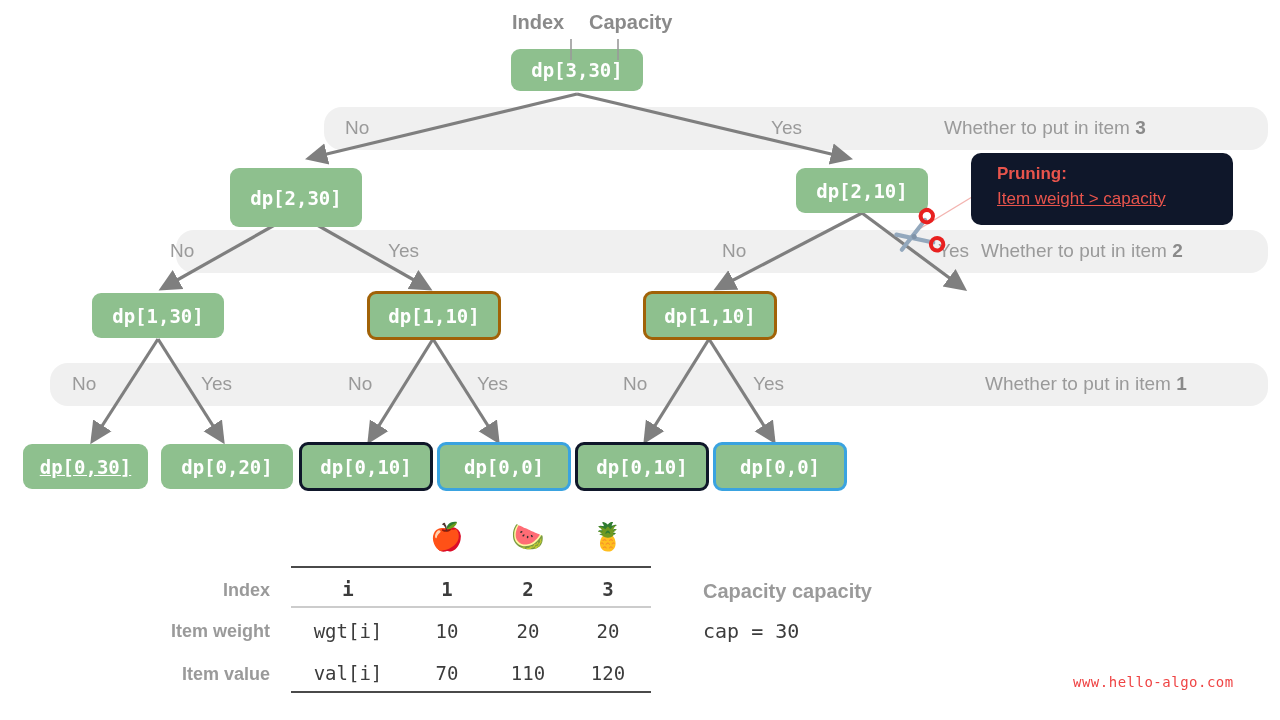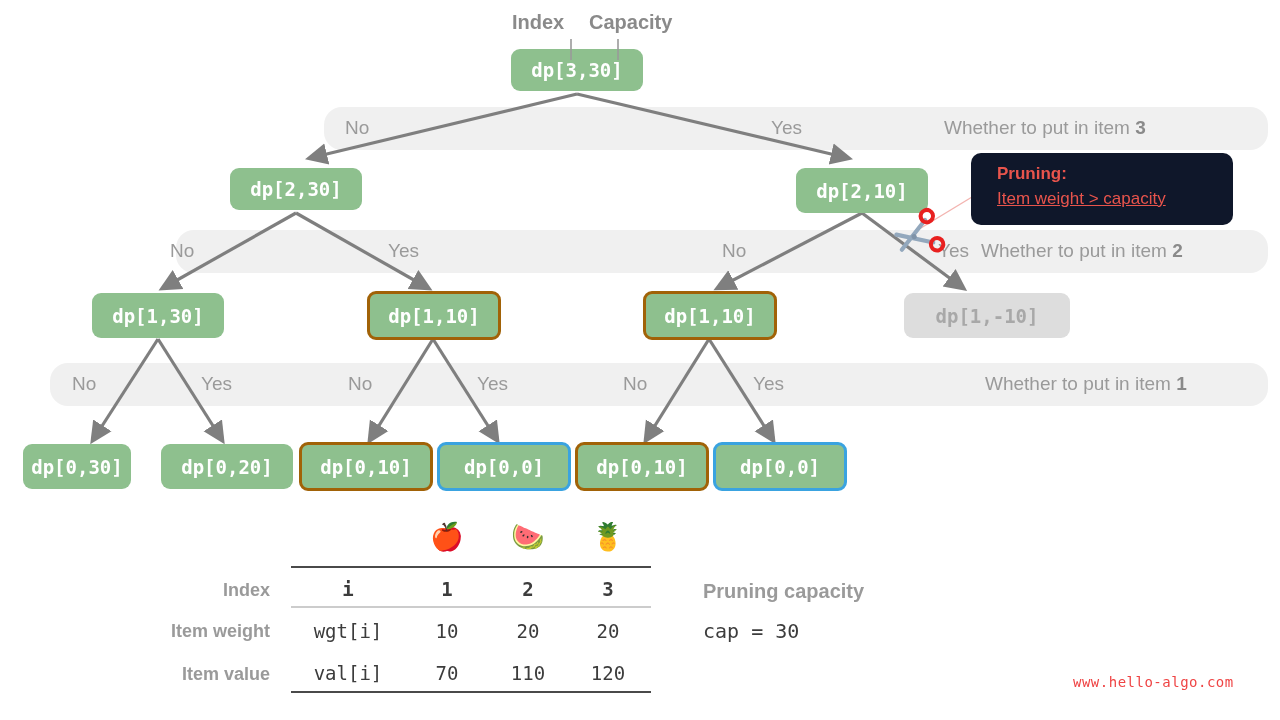--- a/index.html
+++ b/index.html
@@ -41,21 +41,21 @@
     color:#ffffff;
     border-radius:9px;
     font-family:"DejaVu Sans Mono","Liberation Mono",monospace;
     font-size:19px;
     font-weight:bold;
     display:flex;align-items:center;justify-content:center;
     letter-spacing:0px;
     white-space:nowrap;
   }
   .node.b-orange{border:3px solid #a16207;}
-  .node.b-violet{border:3px solid #a16207;}
+  .node.b-violet{border:3px solid #0f172a;}
   .node.b-blue{border:3px solid #3aa3e0;}
   .node.grey{background:#dddddd;color:#a8a8a8;border:none;font-weight:bold;}
 
   
   .hdr-label{
     position:absolute;
     color:#8a8a8a;
     font-size:20px;
     font-weight:bold;
     white-space:nowrap;
@@ -178,29 +178,28 @@
 
       <path d="M 709,339 L 646,440"></path>
       <path d="M 709,339 L 773,440"></path>
     </g>
 
     <line x1="916" y1="231" x2="972" y2="197" stroke="#f3b4b0" stroke-width="1.4"></line>
   </svg>
 
   <div class="node" style="left:511px;top:49px;width:132px;height:42px;">dp[3,30]</div>
 
-  <div class="node" style="left:230px;top:168px;width:132px;height:42px;">dp[2,30]</div>
+  <div class="node" style="left:230px;top:168px;width:132px;height:59px;">dp[2,30]</div>
   <div class="node" style="left:796px;top:168px;width:132px;height:45px;">dp[2,10]</div>
 
   <div class="node" style="left:92px;top:293px;width:132px;height:45px;">dp[1,30]</div>
   <div class="node b-orange" style="left:367px;top:291px;width:134px;height:49px;">dp[1,10]</div>
   <div class="node b-orange" style="left:643px;top:291px;width:134px;height:49px;">dp[1,10]</div>
-  <div class="node grey" style="left:904px;top:293px;width:166px;height:45px;">dp[1,-10]</div>
-
-  <div class="node" style="left:23px;top:444px;width:108px;height:45px;">dp[0,30]</div>
+
+  <div class="node" style="left:23px;top:444px;width:125px;height:45px;text-decoration:underline;">dp[0,30]</div>
   <div class="node" style="left:161px;top:444px;width:132px;height:45px;">dp[0,20]</div>
   <div class="node b-violet" style="left:299px;top:442px;width:134px;height:49px;">dp[0,10]</div>
   <div class="node b-blue" style="left:437px;top:442px;width:134px;height:49px;">dp[0,0]</div>
   <div class="node b-violet" style="left:575px;top:442px;width:134px;height:49px;">dp[0,10]</div>
   <div class="node b-blue" style="left:713px;top:442px;width:134px;height:49px;">dp[0,0]</div>
 
   <svg class="overlay" viewBox="0 0 1280 720">
     <line x1="571" y1="39" x2="571" y2="60" stroke="#9a9a9a" stroke-width="1.6"></line>
     <line x1="618" y1="39" x2="618" y2="60" stroke="#9a9a9a" stroke-width="1.6"></line>
   </svg>
@@ -246,18 +245,18 @@
 
     <div class="cell" style="left:409px;top:620px;width:76px;">10</div>
     <div class="cell" style="left:490px;top:620px;width:76px;">20</div>
     <div class="cell" style="left:570px;top:620px;width:76px;">20</div>
 
     <div class="cell" style="left:409px;top:662px;width:76px;">70</div>
     <div class="cell" style="left:490px;top:662px;width:76px;">110</div>
     <div class="cell" style="left:570px;top:662px;width:76px;">120</div>
   </div>
 
-  <div class="cap-title" style="left:703px;top:580px;">Pruning capacity</div>
+  <div class="cap-title" style="left:703px;top:580px;">Capacity capacity</div>
   <div class="cap-val" style="left:703px;top:619px;">cap = 30</div>
 
   <div class="watermark" style="left:1073px;top:674px;">www.hello-algo.com</div>
 
 </div>
 
 </body></html>

